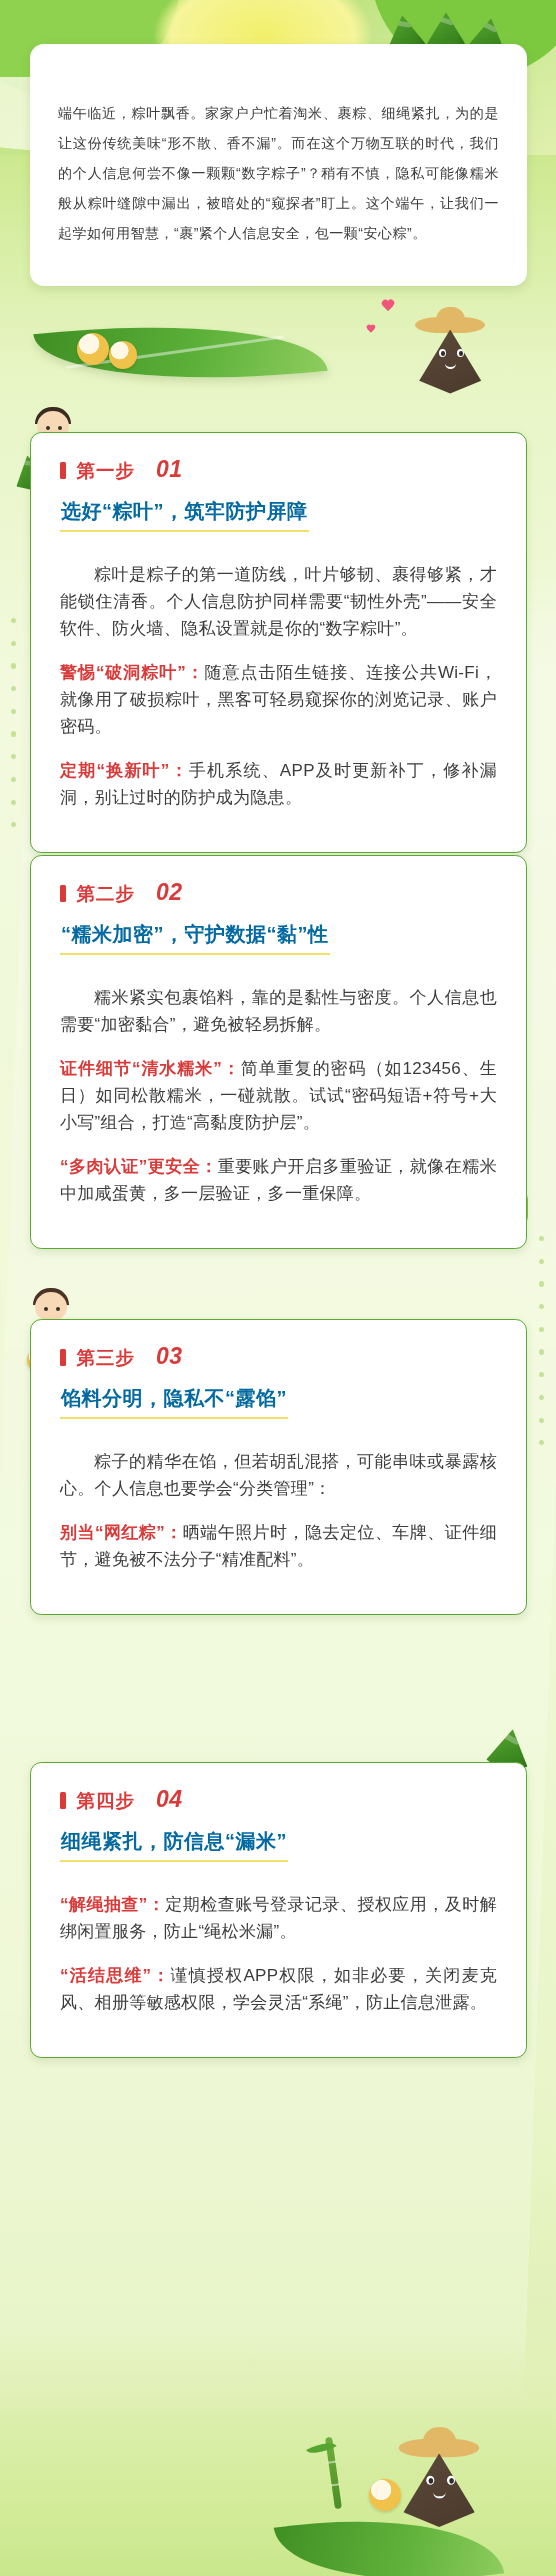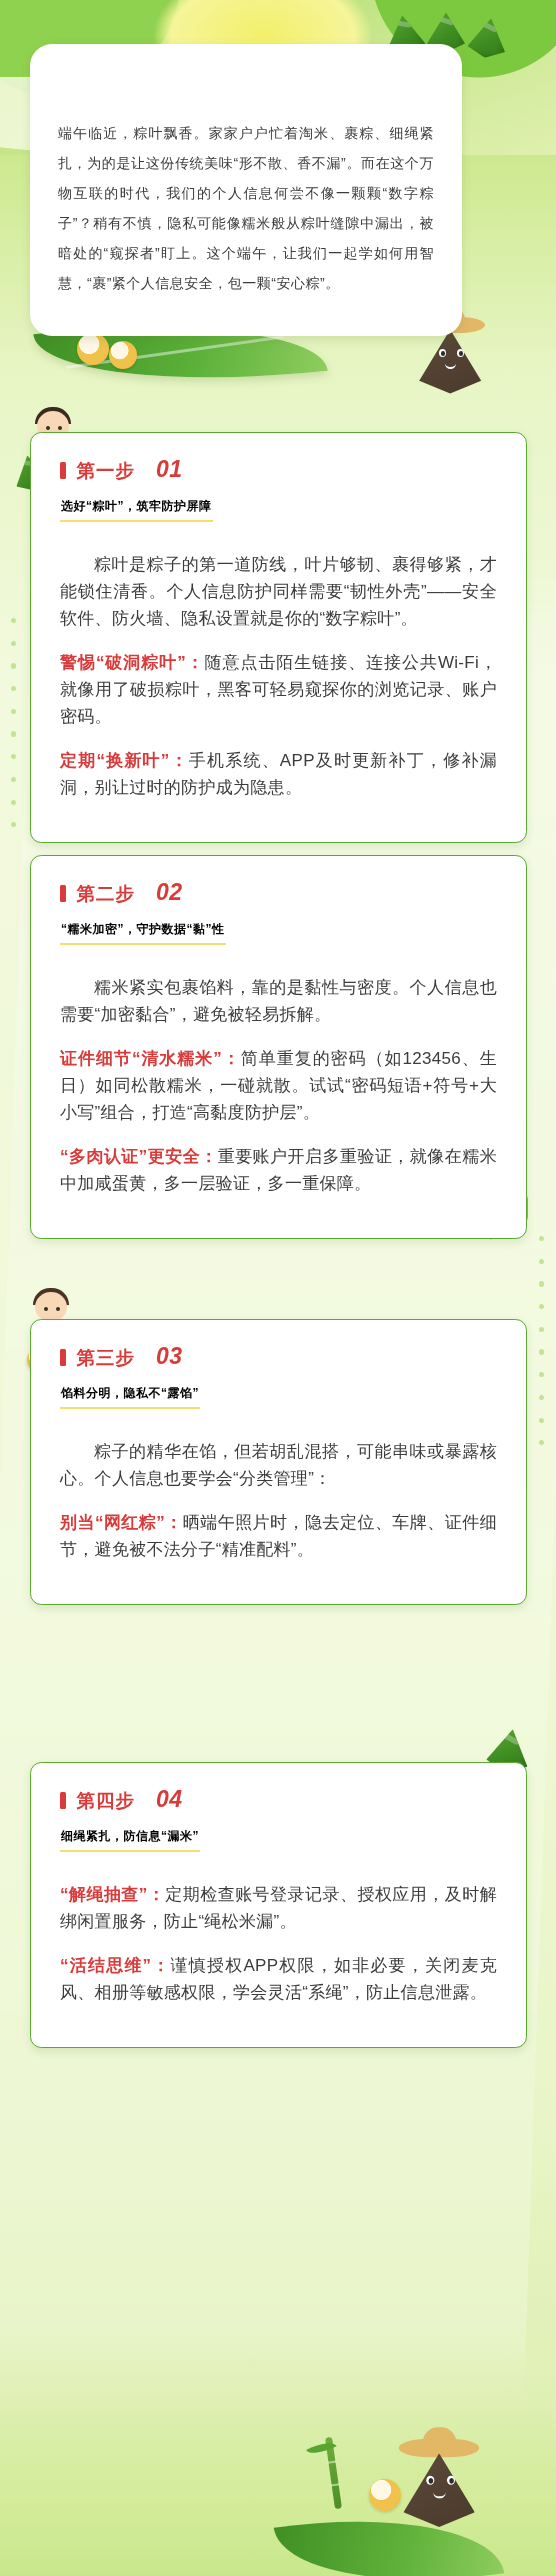--- a/index.html
+++ b/index.html
@@ -45,25 +45,25 @@
     opacity: .45;
     transform: skewX(-2deg);
   }
   .dots-col { position: absolute; width: 6.2px; }
   .dots-col i {
     display: block; width: 5.2px; height: 5.2px; border-radius: 50%;
     background: #b9dc86; margin-bottom: 17.5px; opacity: .8;
   }
   
   .intro-card {
-    position: absolute; left: 30px; top: 44px; width: 432px;
+    position: absolute; left: 30px; top: 44px; width: 497px;
     background: #ffffff;
-    border-radius: 22px;
+    border-radius: 14px;
     box-shadow: 0 3.1px 9.3px rgba(80,120,40,.16);
-    padding: 60px 28px 24px 28px;
+    padding: 40px 28px 24px 28px;
     z-index: 5;
   }
   .intro-text {
     font-size: 14px;
     line-height: 30px;
     color: #3c3c3c;
     text-align: justify;
     letter-spacing: 0.5px;
   }
   .zong-row {
@@ -154,21 +154,21 @@
   }
   .step-label {
     font-size: 18.5px; font-weight: bold; color: #d93a3a; letter-spacing: 1px;
   }
   .step-num {
     font-size: 23px; font-weight: bold; color: #d93a3a; font-style: italic;
     margin-left: 17px; letter-spacing: 0.5px;
   }
   .step-sub {
     display: inline-block;
-    font-size: 12px; font-weight: bold; color: #000000;
+    font-size: 20px; font-weight: bold; color: #0369a1;
     border-bottom: 2.1px solid #f2e06a;
     padding: 6.2px 1px 4.1px 1px;
     margin: 5.2px 0 12.4px 0;
     letter-spacing: 0.5px;
   }
   .para {
     font-size: 17px; line-height: 27px; color: #3c3c3c; text-align: justify;
     text-indent: 2em; letter-spacing: 0.3px;
   }
   .para.hang { text-indent: 0; }

